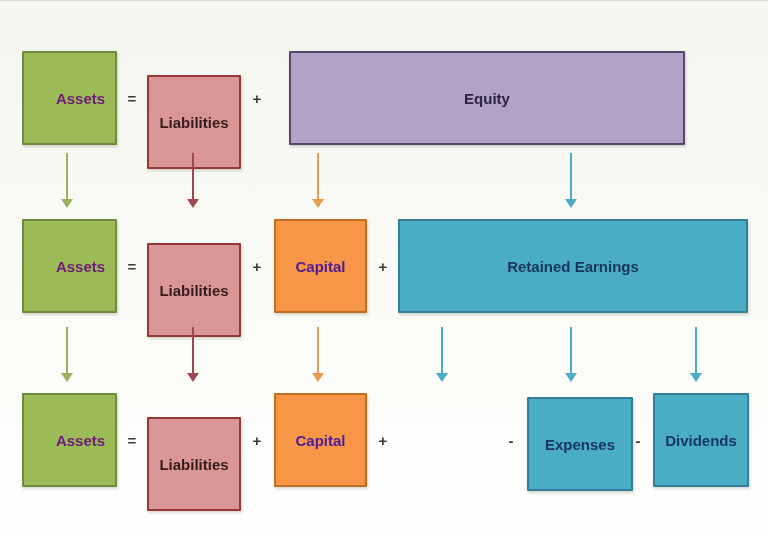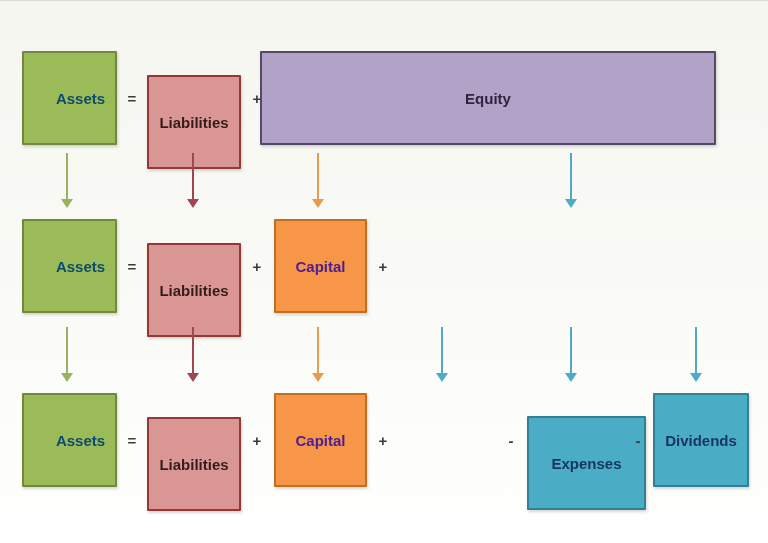--- a/index.html
+++ b/index.html
@@ -14,21 +14,21 @@
   .box{
     position:absolute;
     height:94px;
     display:flex;align-items:center;justify-content:center;
     border:2px solid;
     border-radius:1px;
     font-size:15px;font-weight:600;
     box-shadow:1px 2px 3px rgba(110,110,100,0.28);
     box-sizing:border-box;
   }
-  .green {background:#9bbb59;border-color:#71893f;color:#0c4a6e;padding-left:22px;}
+  .green {background:#9bbb59;border-color:#71893f;color:#701a75;padding-left:22px;}
   .pink  {background:#d99694;border-color:#953735;color:#351c1c;margin-top:24px;}
   .purple{background:#b2a2c7;border-color:#55496b;color:#2d2440;}
   .orange{background:#f79646;border-color:#c06e22;color:#4c1d95;}
   .teal  {background:#4bacc6;border-color:#337f96;color:#17365d;}
   .op{
     position:absolute;width:30px;height:94px;
     display:flex;align-items:center;justify-content:center;
     font-size:15px;font-weight:700;color:#3a3a3a;
   }
   .arrow{
@@ -50,41 +50,44 @@
 <div class="canvas">
 
   <div class="box green" style="left:22px;top:50px;width:95px">
     <span>Assets</span>
   </div>
   <div class="op" style="left:117px;top:50px">=</div>
   <div class="box pink" style="left:147px;top:50px;width:94px">
     <span>Liabilities</span>
   </div>
   <div class="op" style="left:242px;top:50px">+</div>
-  <div class="box purple" style="left:260px;top:50px;width:456px">
+  <div class="box purple" style="left:289px;top:50px;width:396px">
     <span>Equity</span>
   </div>
 
   <div class="arrow a-green" style="left:66px;top:152px"></div>
   <div class="arrow a-red" style="left:192px;top:152px"></div>
   <div class="arrow a-orange" style="left:317px;top:152px"></div>
   <div class="arrow a-blue" style="left:570px;top:152px"></div>
 
   <div class="box green" style="left:22px;top:218px;width:95px">
     <span>Assets</span>
   </div>
   <div class="op" style="left:117px;top:218px">=</div>
   <div class="box pink" style="left:147px;top:218px;width:94px">
     <span>Liabilities</span>
   </div>
   <div class="op" style="left:242px;top:218px">+</div>
   <div class="box orange" style="left:274px;top:218px;width:93px">
     <span>Capital</span>
   </div>
   <div class="op" style="left:368px;top:218px">+</div>
+  <div class="box teal" style="left:398px;top:218px;width:350px">
+    <span>Retained Earnings</span>
+  </div>
 
   <div class="arrow a-green" style="left:66px;top:326px"></div>
   <div class="arrow a-red" style="left:192px;top:326px"></div>
   <div class="arrow a-orange" style="left:317px;top:326px"></div>
   <div class="arrow a-blue" style="left:441px;top:326px"></div>
   <div class="arrow a-blue" style="left:570px;top:326px"></div>
   <div class="arrow a-blue" style="left:695px;top:326px"></div>
 
   <div class="box green" style="left:22px;top:392px;width:95px">
     <span>Assets</span>
@@ -92,21 +95,21 @@
   <div class="op" style="left:117px;top:392px">=</div>
   <div class="box pink" style="left:147px;top:392px;width:94px">
     <span>Liabilities</span>
   </div>
   <div class="op" style="left:242px;top:392px">+</div>
   <div class="box orange" style="left:274px;top:392px;width:93px">
     <span>Capital</span>
   </div>
   <div class="op" style="left:368px;top:392px">+</div>
   <div class="op" style="left:496px;top:392px">-</div>
-  <div class="box teal" style="left:527px;top:415px;width:119px">
+  <div class="box teal" style="left:527px;top:396px;width:106px">
     <span>Expenses</span>
   </div>
   <div class="op" style="left:623px;top:392px">-</div>
   <div class="box teal" style="left:653px;top:392px;width:96px">
     <span>Dividends</span>
   </div>
 
 </div>
 
 </body></html>

